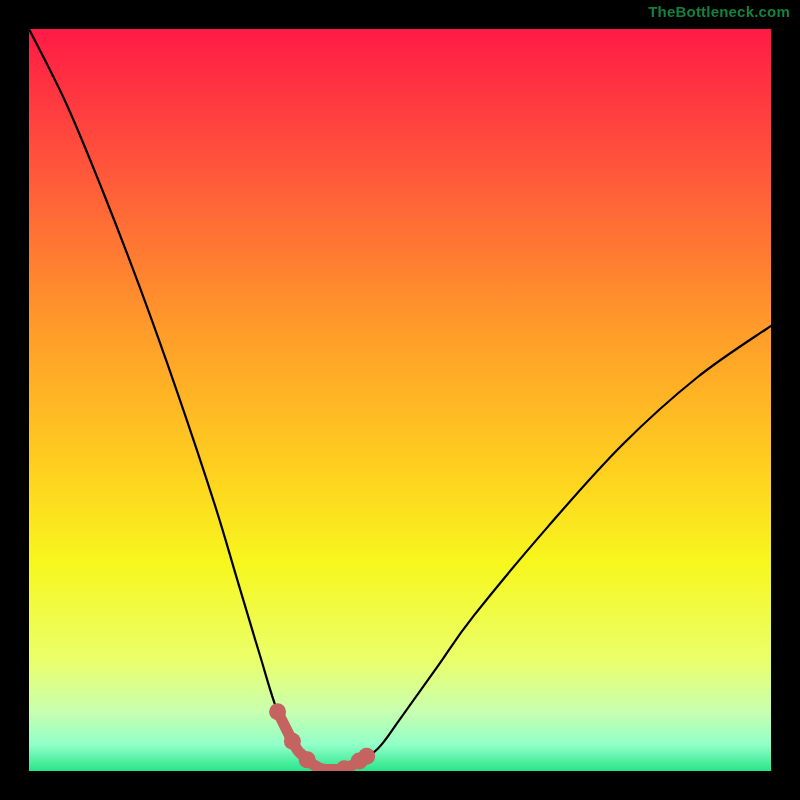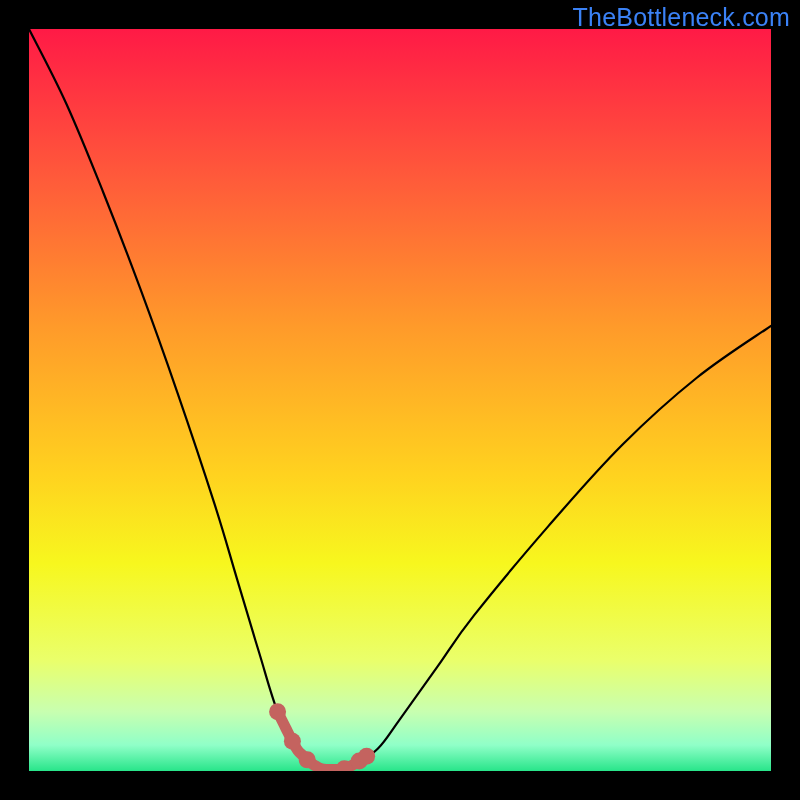--- a/index.html
+++ b/index.html
@@ -22,23 +22,23 @@
     left: 29px;
     top: 29px;
     width: 742px;
     height: 742px;
     overflow: hidden;
   }
   .watermark {
     position: absolute;
     top: 3px;
     right: 10px;
-    font-size: 25px;
-    font-weight: 400;
-    color: #3b82f6;
+    font-size: 15px;
+    font-weight: 700;
+    color: #15803d;
     letter-spacing: 0.2px;
   }
   svg {
     position: absolute;
     left: 0; top: 0;
     width: 742px;
     height: 742px;
   }
 </style>
 </head>

